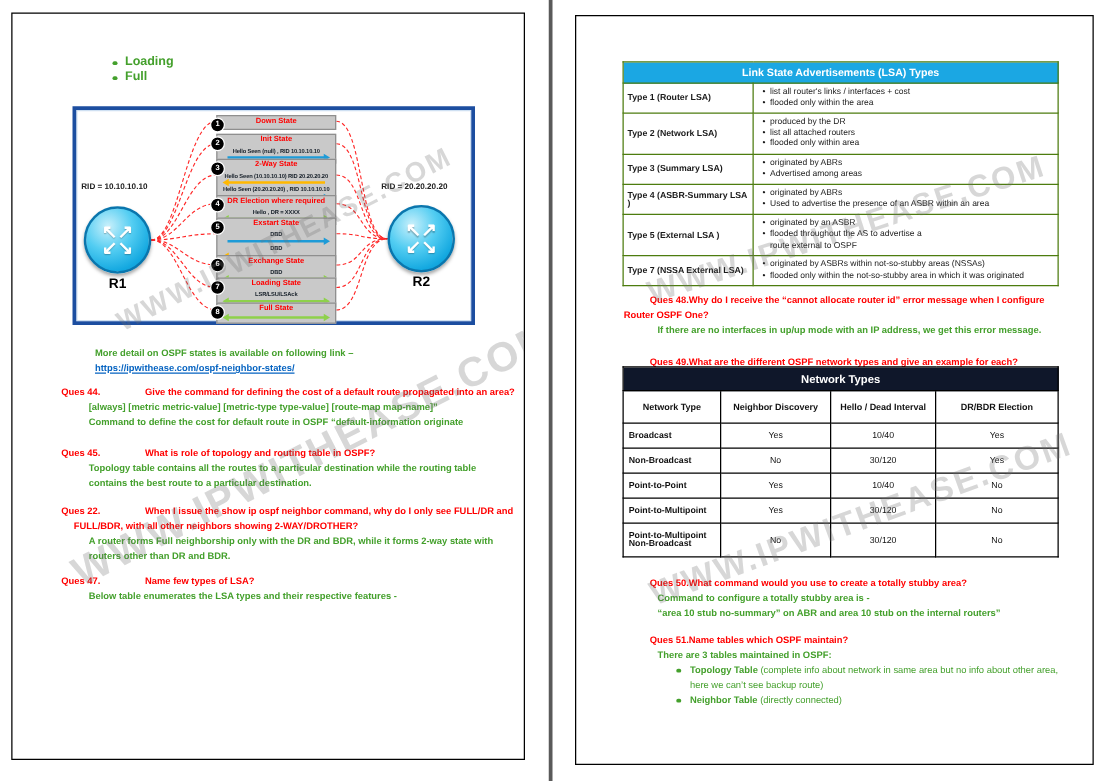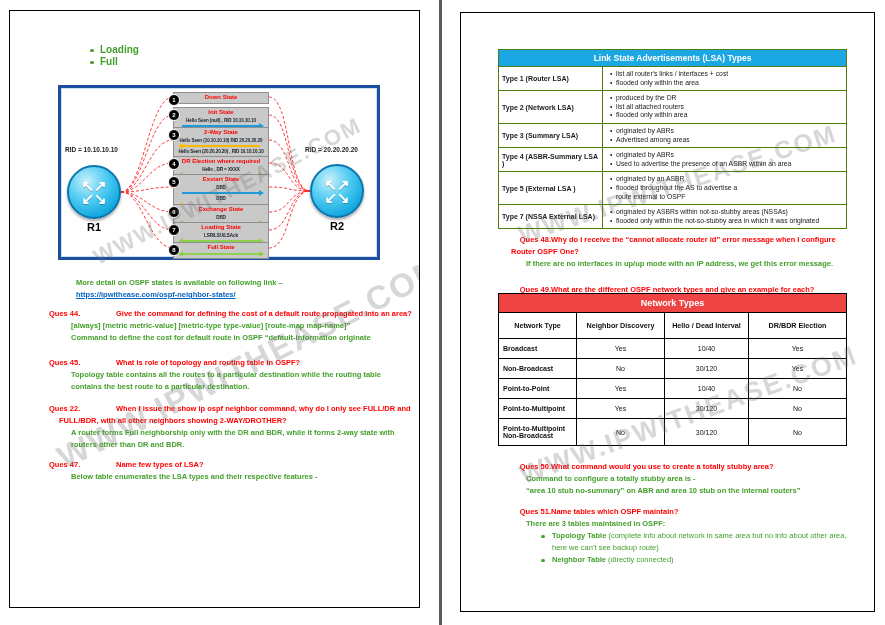--- a/index.html
+++ b/index.html
@@ -81,21 +81,21 @@
   table{border-collapse:collapse;table-layout:fixed;}
   .lsa-table{position:absolute;left:37px;top:36px;width:348px;font-size:6.8px;color:#1a1a1a;}
   .lsa-table th,.lsa-table td{border:1px solid #4d7c0f;}
   .tbl-title{background:#1ba7e3;color:#fff;font-size:8.5px;font-weight:700;text-align:center;padding:3px 2px;}
   .lsa-type{width:104px;text-align:left;font-weight:700;font-size:7px;padding:2px 3px;vertical-align:middle;}
   .lsa-table td ul{margin:0;padding:2px 2px 2px 5px;list-style:none;}
   .lsa-table td li{line-height:8.6px;position:relative;padding-left:7px;white-space:pre-line;}
   .lsa-table td li::before{content:"•";position:absolute;left:1px;}
   .net-table{position:absolute;left:37px;top:280px;width:348px;font-size:7px;color:#111;text-align:center;}
   .net-table th,.net-table td{border:1px solid #000;}
-  .net-title{background:#ef4444;color:#fff;font-size:9px;font-weight:700;text-align:center;padding:4px 2px;}
+  .net-title{background:#0f172a;color:#fff;font-size:9px;font-weight:700;text-align:center;padding:4px 2px;}
   .net-head th{font-size:7.2px;font-weight:700;padding:8px 2px;}
   .net-rowname{text-align:left;font-weight:700;padding:6px 4px;font-size:7px;}
   .net-table td{padding:6px 2px;}
 </style>
 </head>
 <body>
 
 <div id="canvas">
   <div class="spine"></div>
 
@@ -294,21 +294,21 @@
                 <li>originated by ASBRs within  not-so-stubby areas (NSSAs)</li>
                 <li>flooded only within the not-so-stubby area in which it was originated</li>
               </ul>
             </td>
           </tr>
         </tbody>
     </table>
 
     <div class="qa" style="left:38px;top:221px">
       <div class="q-head"><span class="q-num">Ques 48.</span><span>Why do I receive the “cannot allocate router id” error message when I configure</span></div>
-      <div class="q-cont" style="margin-left:12px">Router OSPF One?</div>
+      <div class="q-cont" style="">Router OSPF One?</div>
       <div class="ans">If there are no interfaces in up/up mode with an IP address, we get this error message.</div>
     </div>
 
     <div class="qa" style="left:38px;top:271px">
       <div class="q-head"><span class="q-num">Ques 49.</span><span>What are the different OSPF network types and give an example for each?</span></div>
     </div>
 
     <table class="net-table">
       <colgroup>
           <col style="width:78px">

